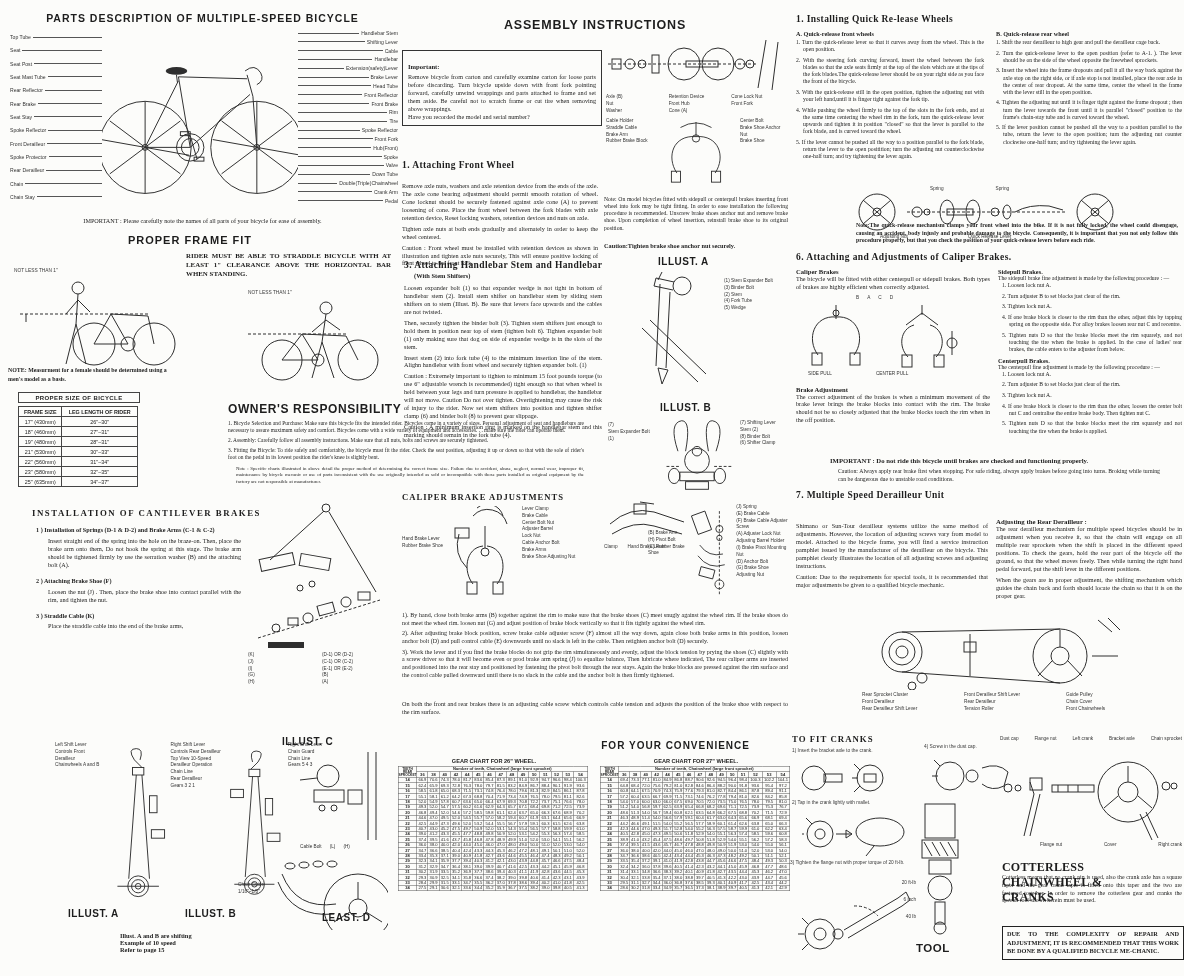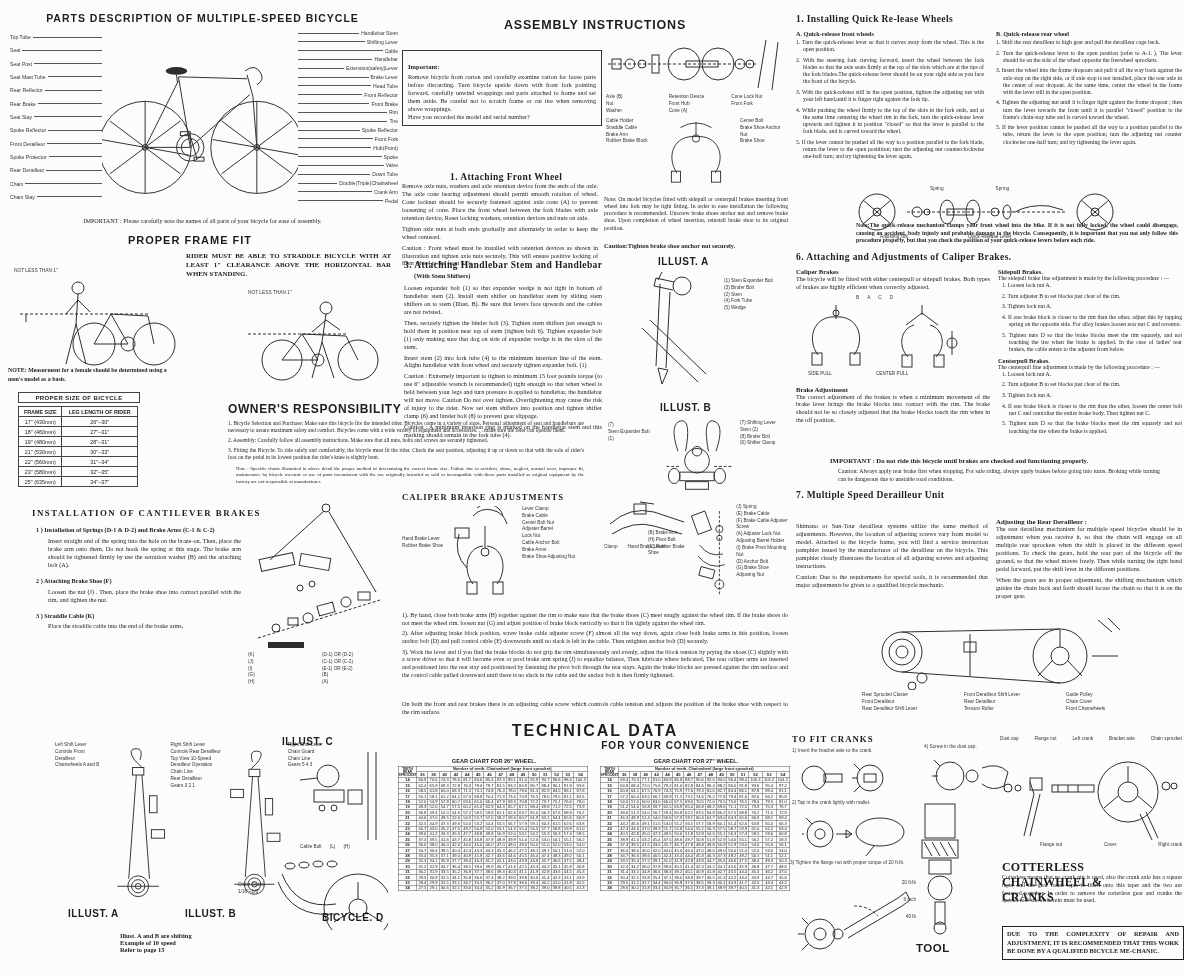--- a/index.html
+++ b/index.html
@@ -330,29 +330,29 @@
       <path d="M12,22 q14,36 54,30"></path>
     <ellipse cx="20" cy="14" rx="5" ry="3"></ellipse>
       <ellipse cx="34" cy="13" rx="5" ry="3"></ellipse>
       <ellipse cx="48" cy="12" rx="5" ry="3"></ellipse>
       <ellipse cx="62" cy="12" rx="5" ry="3"></ellipse>
   </svg>
   <div class="abs leg" style="left:238px;top:882px;width:40px;">
       <div>Chain Guide</div>
       <div>1/16"~1/8"</div>
     </div>
-  <div class="abs illust-t" style="left:322px;top:912px;">BICYCLE. D</div>
+  <div class="abs illust-t" style="left:322px;top:912px;">LEAST. D</div>
 
   <h1 class="abs sans b ctr" style="left:450px;top:18px;width:290px;font-size:12.5px;letter-spacing:.8px;">ASSEMBLY INSTRUCTIONS</h1>
   <div class="abs boxed" style="left:402px;top:50px;width:188px;">
     <span class="b" style="font-size:6.6px;">Important:</span>
     <div class="body-txt jst">Remove bicycle from carton and carefully examine carton for loose parts before discarding. Turn bicycle upside down with front fork pointing forward, carefully unwind wrappings and parts attached to frame and set them aside. Be careful not to scratch frame or cut tire when removing above wrappings.</div>
     <div class="body-txt">Have you recorded the model and serial number?</div>
   </div>
-  <h3 class="abs t-sec" style="left:402px;top:172px;margin-left:48px;">1. Attaching Front Wheel</h3>
+  <h3 class="abs t-sec" style="left:402px;top:160px;">1. Attaching Front Wheel</h3>
   <div class="abs body-txt" style="left:402px;top:182px;width:196px;">
       <div class="para">Remove axle nuts, washers and axle retention device from the ends of the axle. The axle cone bearing adjustment should permit smooth rotation of wheel. Cone locknut should be securely fastened against axle cone (A) to prevent loosening of cone. Place the front wheel between the fork blades with axle retention device, Reset locking washers, retention devices and nuts on axle.</div>
       <div class="para">Tighten axle nuts at both ends gradually and alternately in order to keep the wheel centered.</div>
       <div class="para">Caution : Front wheel must be installed with retention devices as shown in illustration and tighten axle nuts securely, This will ensure positive locking of front wheel to the front fork,</div>
     </div>
 
   <div class="abs" style="left:606px;top:36px;width:182px;">
     <svg class="sk" width="180" height="56" viewBox="0 0 180 56">
       <line x1="2" y1="28" x2="150" y2="28" class="dash"></line>
       <rect x="6" y="23" width="9" height="10"></rect>
@@ -529,21 +529,20 @@
         <div>(G) Brake Shoe Adjusting Nut</div>
       </div>
   </div>
   <div class="abs" style="left:402px;top:612px;width:386px;font-size:6px;line-height:1.28;">
       <div class="para">1). By hand, close both brake arms (B) together against the rim to make sure that the brake shoes (C) meet snugly against the wheel rim. If the brake shoes do not meet the wheel rim. loosen nut (G) and adjust position of brake block vertically so that it fits tightly against the wheel rim.</div>
       <div class="para">2). After adjusting brake block position, screw brake cable adjuster screw (F) almost all the way down, again close both brake arms in this position, loosen anchor bolt (D) and pull control cable (E) downwards until no slack is left in the cable. Then retighten anchor bolt (D) securely.</div>
       <div class="para">3).  Work the lever and if you find the brake blocks do not grip the rim simultaneously and evenly, adjust the block tension by prying the shoes (C) slightly with a screw driver so that it will become even or prod brake arm spring (J) to equalize balance, Then lubricate where indicated, The rear caliper arms are inserted and positioned into the rear stay and positioned by fastening the pivot bolt through the rear stays. Again the brake blocks are pressed against the rim surface and the control cable pulled downward until there is no slack in the cable and the anchor bolt is then firmly tightened.</div>
     </div>
   <div class="abs body-txt jst" style="left:402px;top:700px;width:386px;">On both the front and rear brakes there is an adjusting cable screw which controls cable tension and adjusts the position of the brake shoe with respect to the rim surface.</div>
 
-  <h2 class="abs sans ctr" style="left:440px;top:722px;width:310px;font-size:16px;letter-spacing:2px;font-weight:bold;">TECHNICAL  DATA</h2>
   <div class="abs sans b ctr" style="left:440px;top:740px;width:310px;font-size:10px;letter-spacing:1px;text-align:right;">FOR YOUR CONVENIENCE</div>
   <div class="abs" style="left:398px;top:758px;width:192px;">
     <div class="ctr sans b" style="font-size:5.6px;margin-bottom:2px;">GEAR CHART FOR 26" WHEEL.</div>
     <div style="width:192px;height:198px;overflow:hidden;">
       <div class="gtwrap">
           <table class="gear">
             <thead>
               <tr>
                 <th rowspan="2" class="gt-corner">TEETH REAR SPROCKET</th>
                 <th colspan="15">Number of teeth, Chainwheel (large front sprocket)</th>

